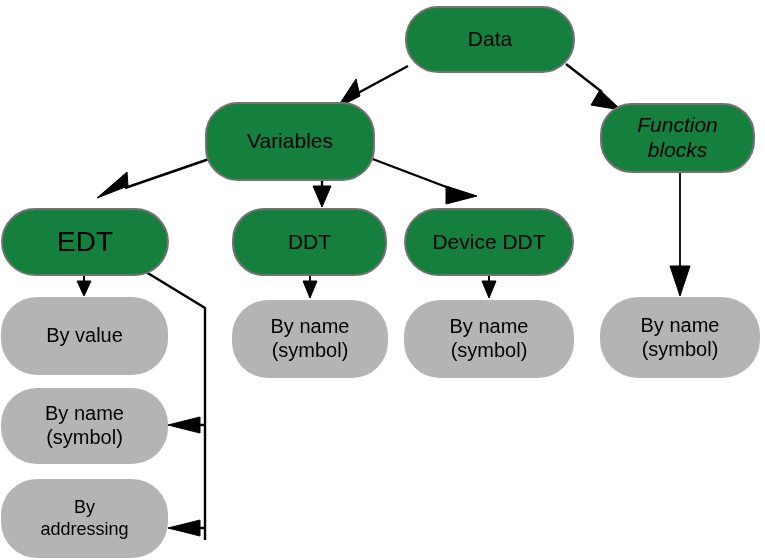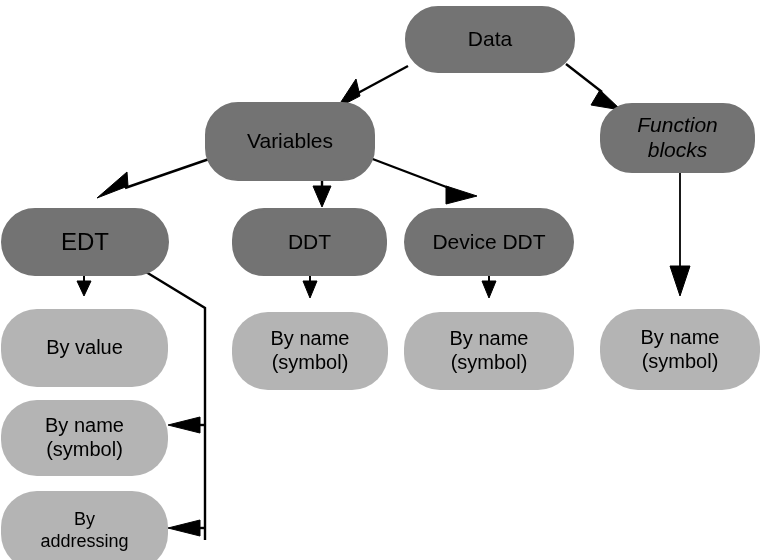--- a/index.html
+++ b/index.html
@@ -31,27 +31,26 @@
     box-sizing: border-box;
     display: flex;
     align-items: center;
     justify-content: center;
     text-align: center;
     line-height: 1.18;
     color: #000000;
     z-index: 2;
   }
   .node-white {
-    background: #737373;
+    background: #15803d;
     border: 2px solid #737373;
   }
   .node-gray {
     background: #b4b4b4;
     border: none;
-    margin-top: 12px;
   }
   .node-label {
     display: block;
     white-space: pre-line;
     padding: 0 6px;
   }
 </style>
 </head>
 <body>
 
@@ -122,21 +121,21 @@
   <div class="node node-white" style="left: 405px; top: 6px; width: 170px; height: 67px; border-radius: 33px; font-size: 21px;">
     <span class="node-label">Data</span>
   </div>
   <div class="node node-white" style="left: 205px; top: 102px; width: 170px; height: 79px; border-radius: 33px; font-size: 21px;">
     <span class="node-label">Variables</span>
   </div>
   <div class="node node-white" style="left: 600px; top: 103px; width: 155px; height: 70px; border-radius: 32px; font-size: 21px; font-style: italic;">
     <span class="node-label">Function
 blocks</span>
   </div>
-  <div class="node node-white" style="left: 1px; top: 208px; width: 168px; height: 68px; border-radius: 34px; font-size: 24px;">
+  <div class="node node-white" style="left: 1px; top: 208px; width: 168px; height: 68px; border-radius: 34px; font-size: 28px;">
     <span class="node-label">EDT</span>
   </div>
   <div class="node node-white" style="left: 232px; top: 208px; width: 155px; height: 68px; border-radius: 32px; font-size: 21px;">
     <span class="node-label">DDT</span>
   </div>
   <div class="node node-white" style="left: 404px; top: 208px; width: 170px; height: 68px; border-radius: 34px; font-size: 21px; align-items: center;">
     <span class="node-label">Device DDT</span>
   </div>
   <div class="node node-gray" style="left: 1px; top: 297px; width: 167px; height: 78px; border-radius: 36px; font-size: 20px;">
     <span class="node-label">By value</span>

